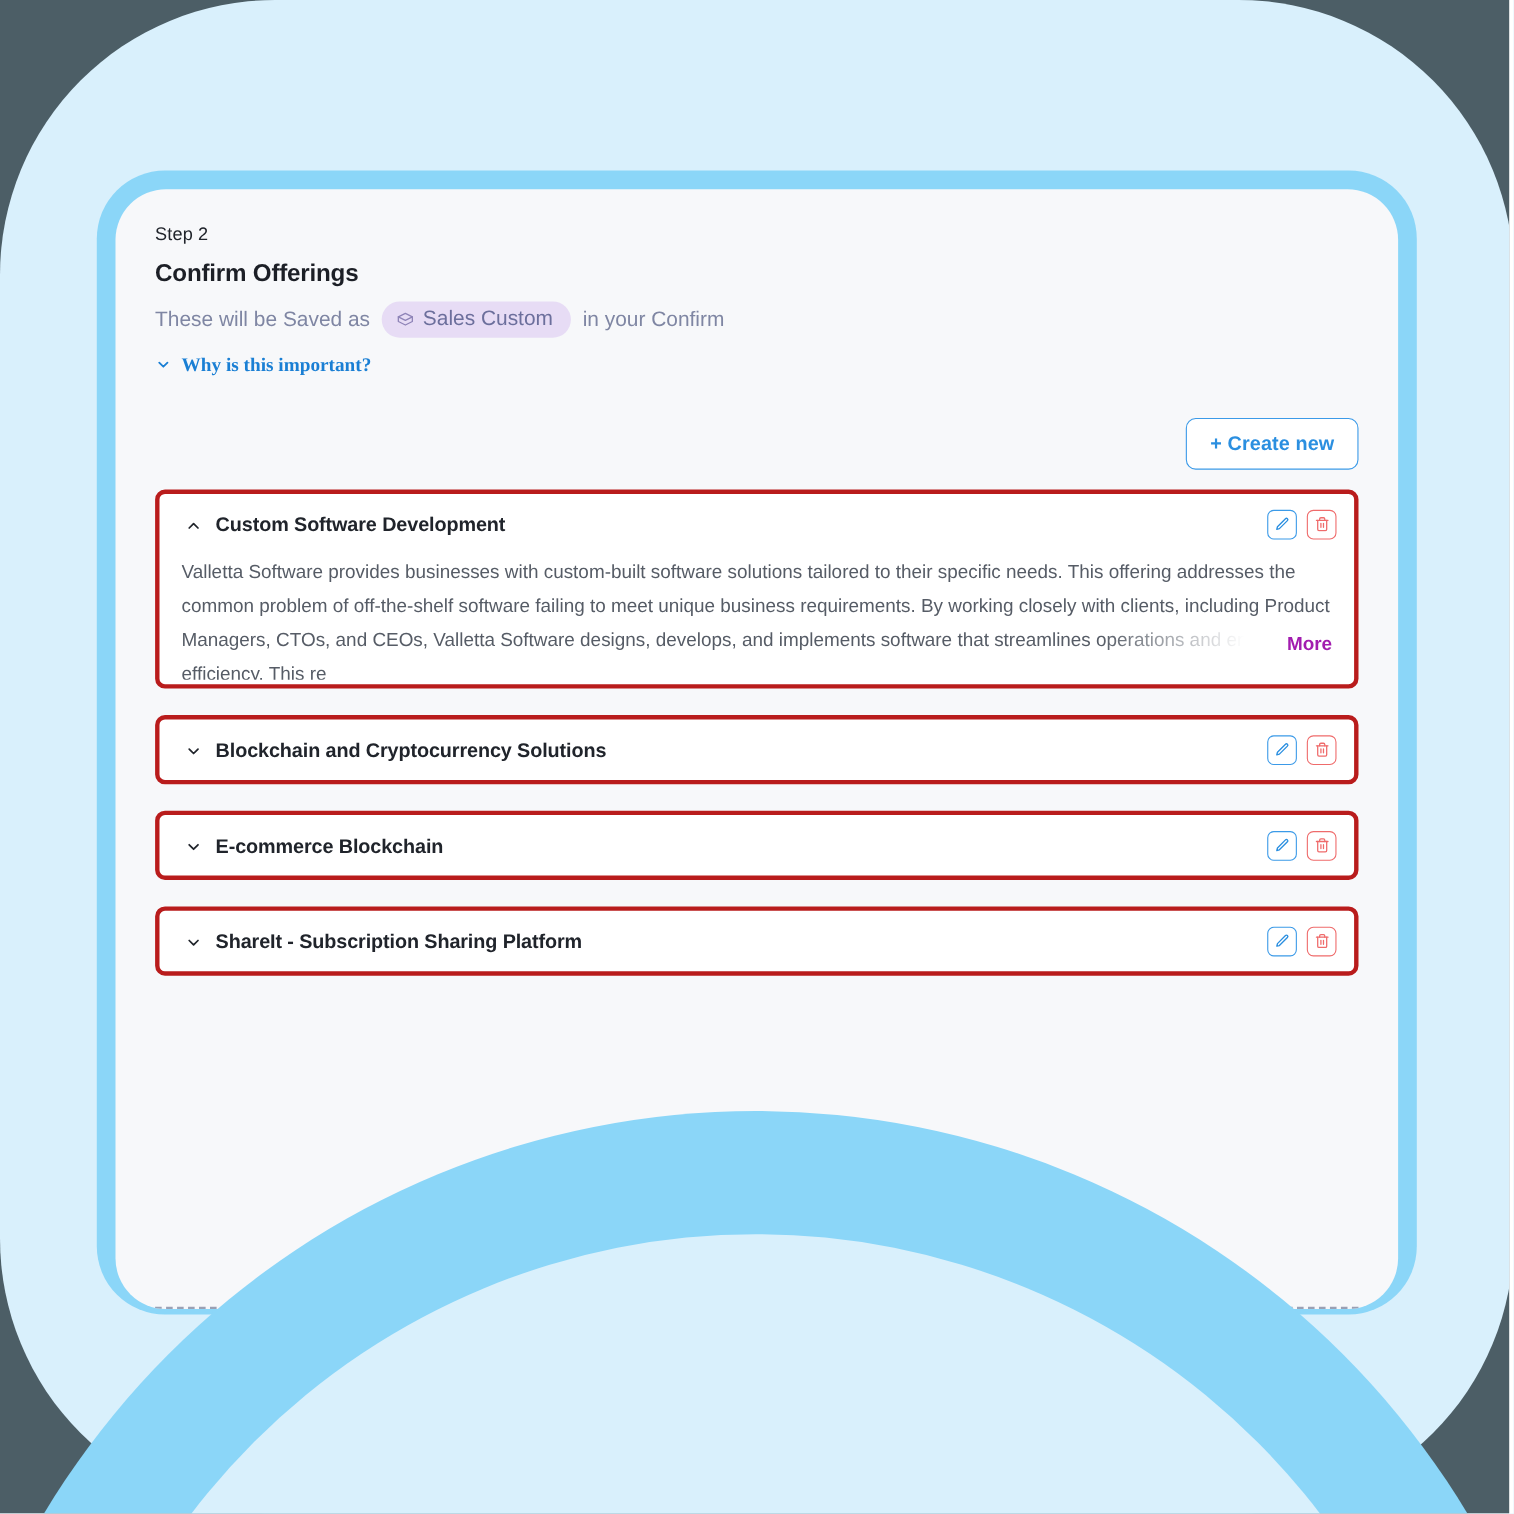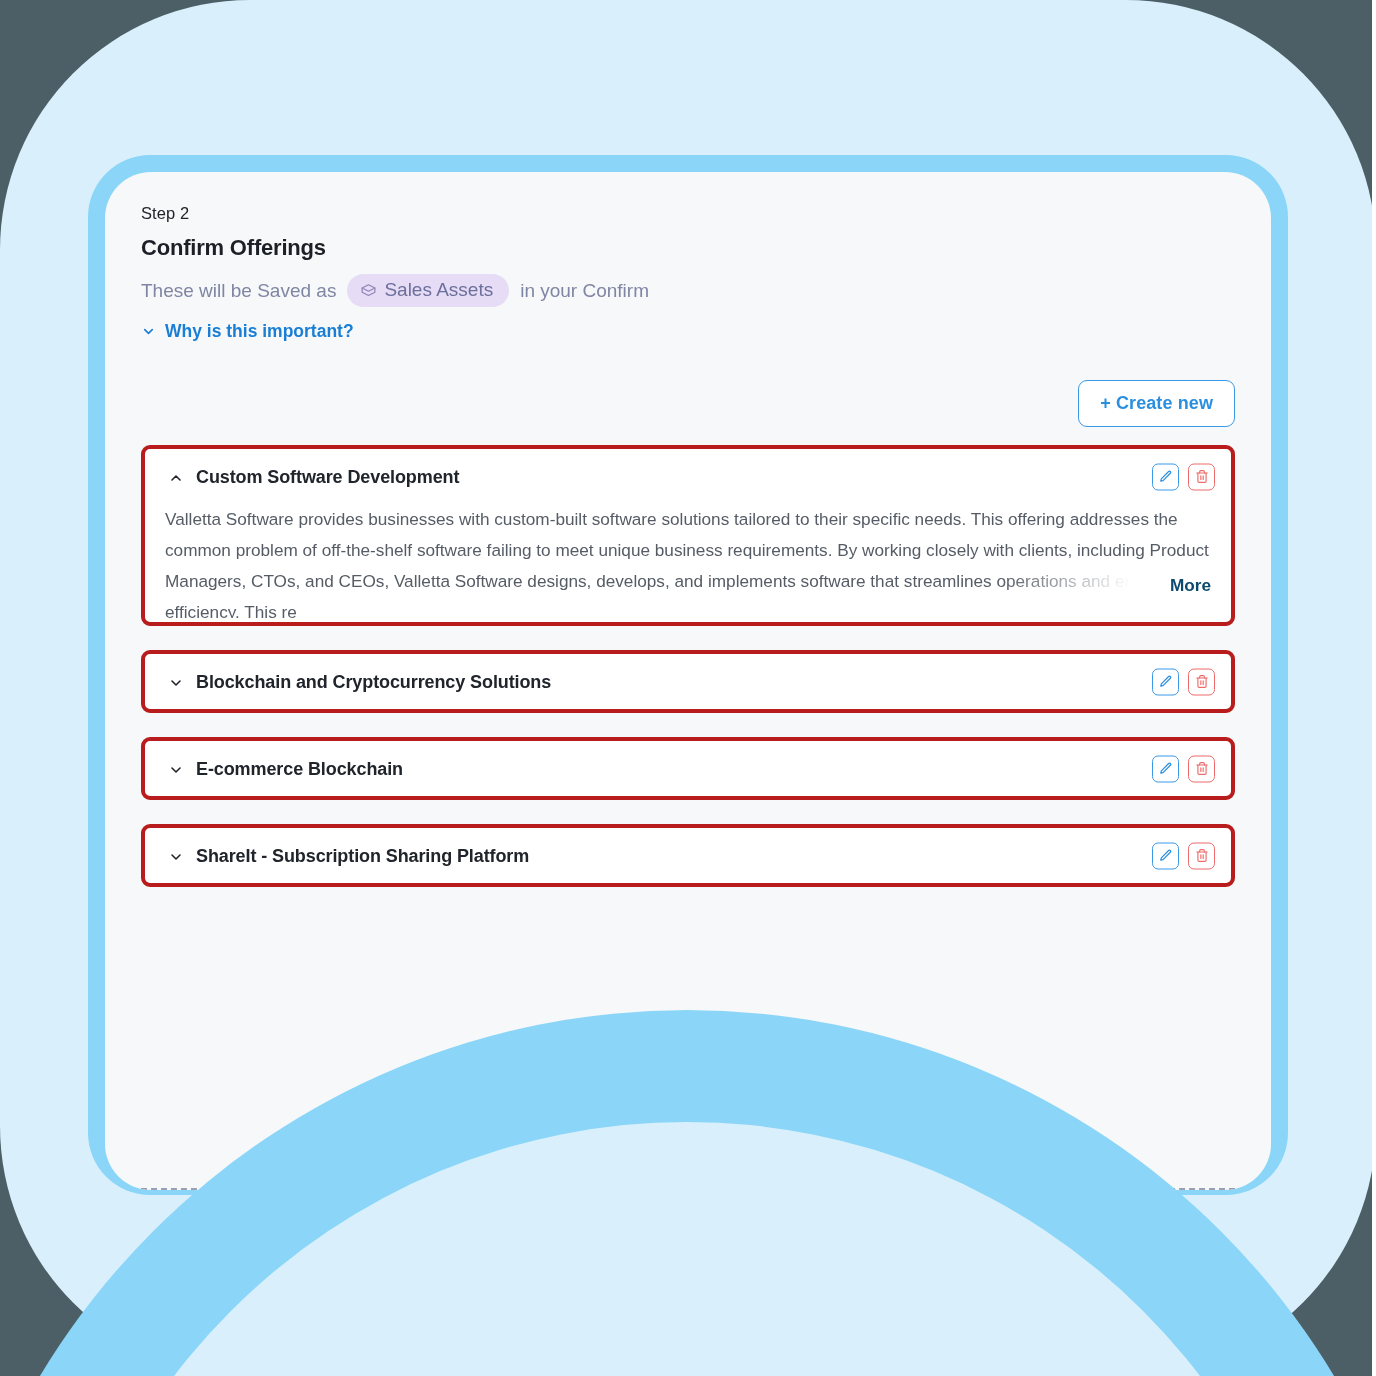--- a/index.html
+++ b/index.html
@@ -125,20 +125,21 @@
   .why-row {
     display: flex;
     align-items: center;
     gap: 9px;
     margin-top: 14px;
     color: #1a7fd4;
     font-size: 17.5px;
     font-weight: 600;
     cursor: pointer;
     width: max-content;
+    font-family: Liberation Serif, serif;
   }
   .why-chevron { display: inline-flex; }
 
   
   .create-row {
     display: flex;
     justify-content: flex-end;
     margin-top: 38px;
     align-items: flex-end;
   }
@@ -236,21 +237,21 @@
     right: 0;
     bottom: 20px;
     width: 210px;
     height: 32px;
     background: linear-gradient(to right, rgba(255,255,255,0) 0%, #ffffff 62%);
   }
   .more-link {
     position: absolute;
     right: 0;
     bottom: 22px;
-    color: #0c4a6e;
+    color: #a21caf;
     font-size: 17.2px;
     font-weight: 600;
     background: #ffffff;
     cursor: pointer;
     padding-left: 2px;
   }
 
   
   .dashed-line {
     position: absolute;
@@ -279,21 +280,21 @@
 
         <div class="subtitle-row">
           <span>These will be Saved as</span>
           <span class="badge">
             <span class="badge-icon">
               <svg width="17" height="17" viewBox="0 0 24 24" fill="none" stroke="#8f84b8" stroke-width="1.7" stroke-linecap="round" stroke-linejoin="round">
                 <path d="M3 8.5 12 4l9 4.5-9 4.5-9-4.5Z"></path>
                 <path d="M3 8.5v6l9 4.5 9-4.5v-6"></path>
               </svg>
             </span>
-            <span>Sales Assets</span>
+            <span>Sales Custom</span>
           </span>
           <span>in your Confirm</span>
         </div>
 
         <div class="why-row">
           <span class="why-chevron">
             <svg width="15" height="15" viewBox="0 0 24 24" fill="none" stroke="#1a7fd4" stroke-width="2.6" stroke-linecap="round" stroke-linejoin="round">
               <polyline points="6 9 12 15 18 9"></polyline>
             </svg>
           </span>

